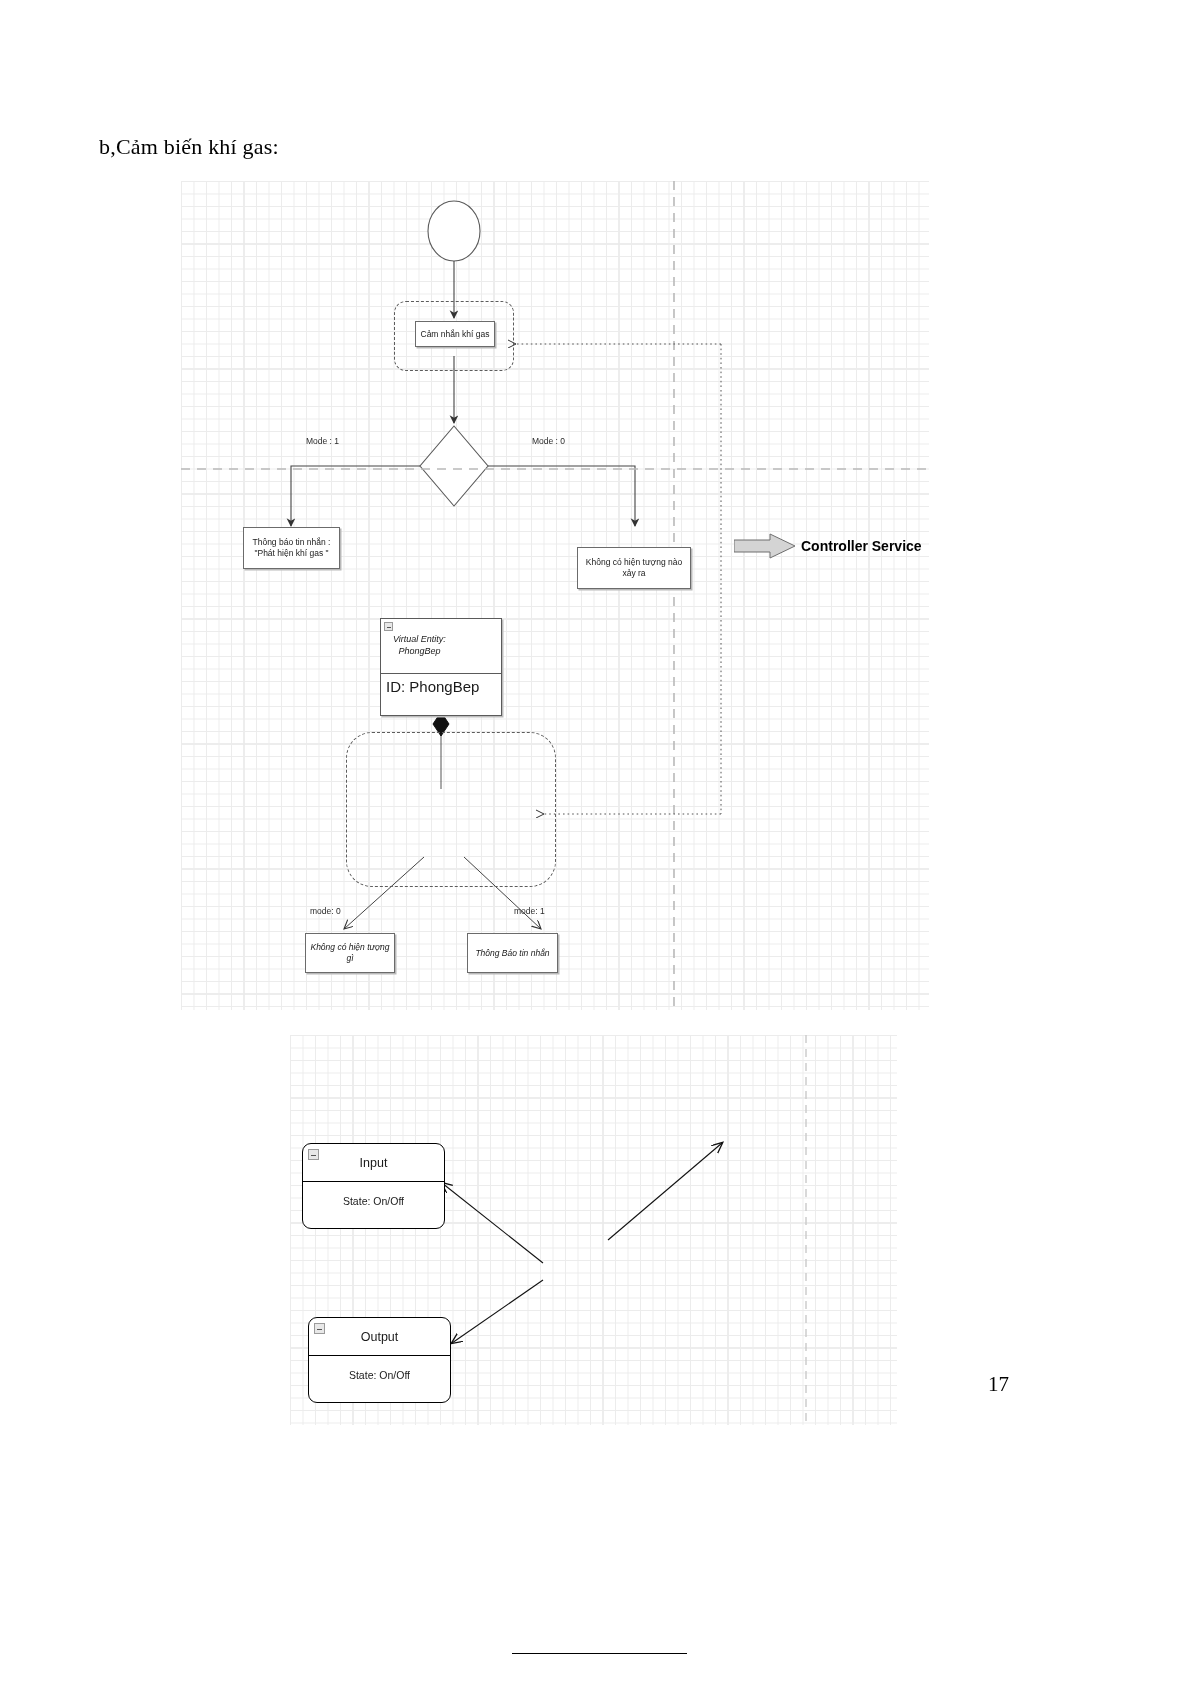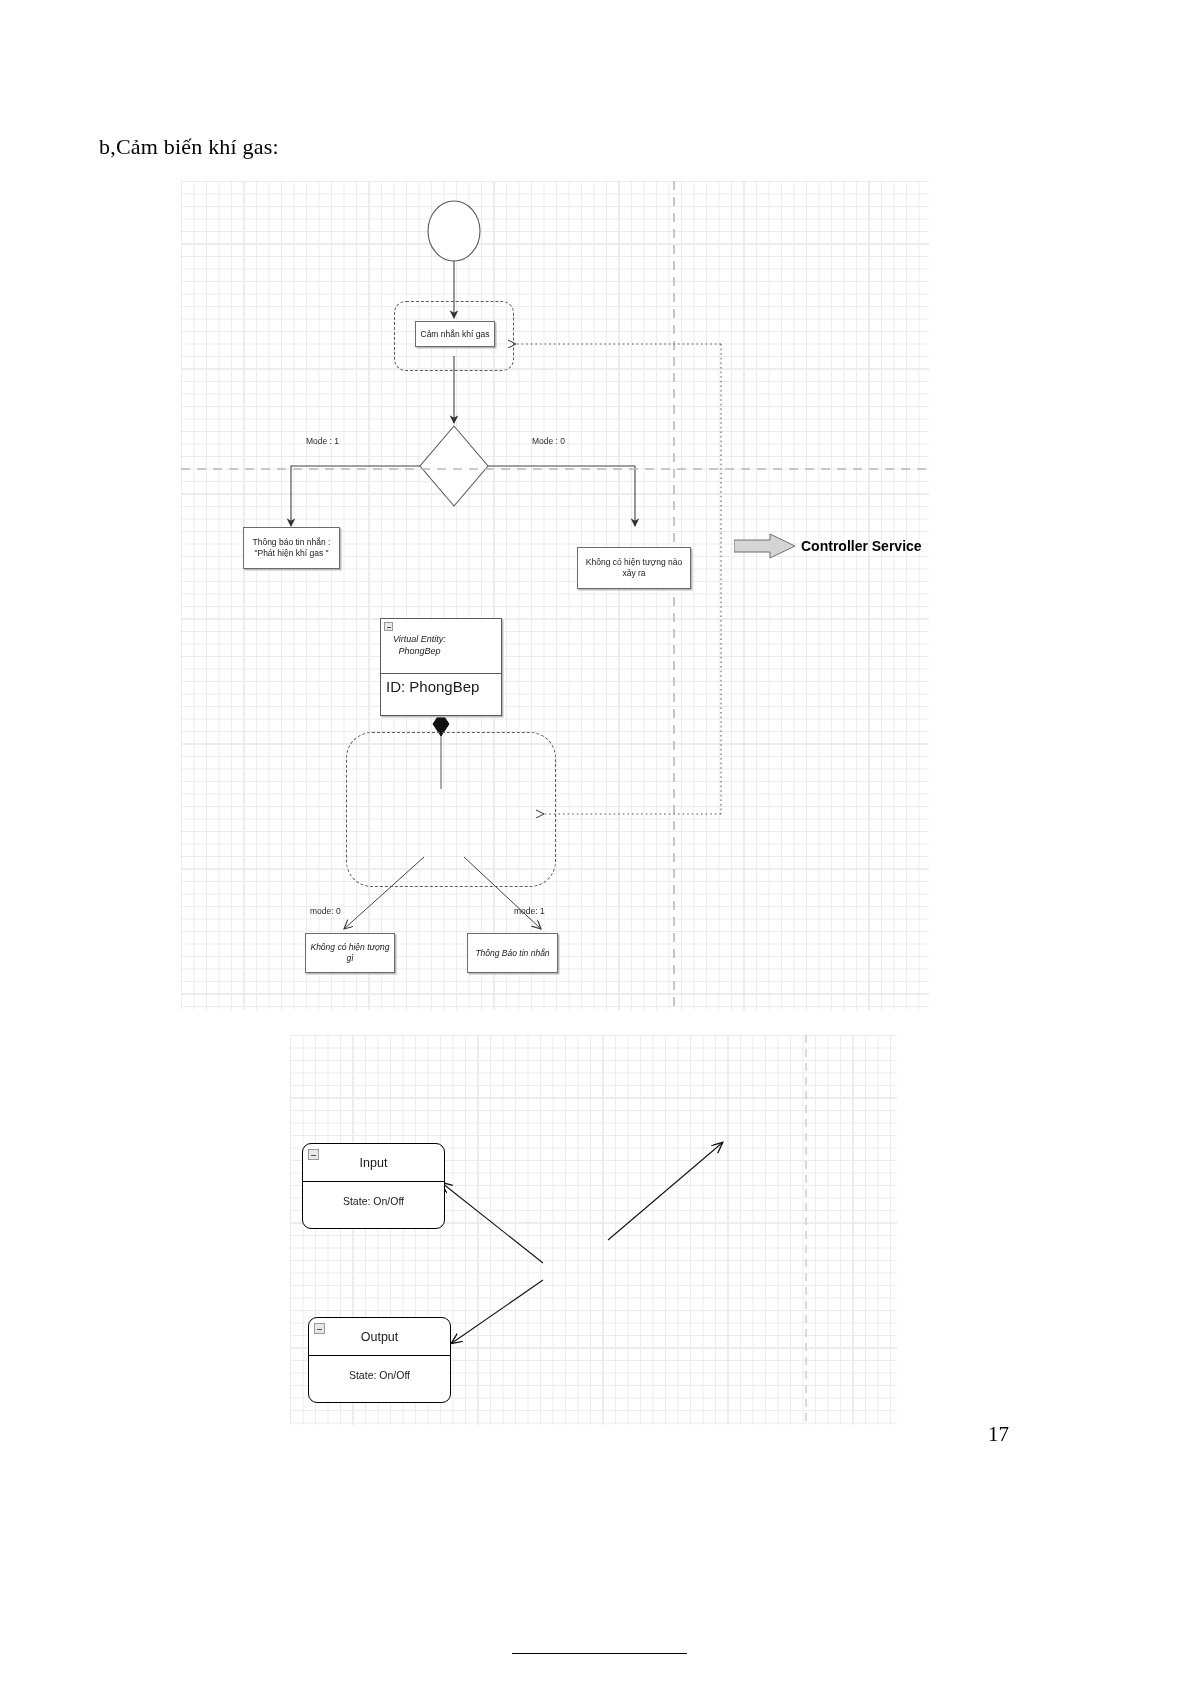--- a/index.html
+++ b/index.html
@@ -29,21 +29,21 @@
     font-size: 22px;
     color: #000;
     letter-spacing: 0.2px;
     white-space: nowrap;
   }
 
   
   #page-number {
     position: absolute;
     left: 988px;
-    top: 1422px;
+    top: 1372px;
     font-family: "Liberation Serif", serif;
     font-size: 21px;
     color: #000;
   }
 
   
   #footer-rule {
     position: absolute;
     left: 512px;
     top: 1653px;

